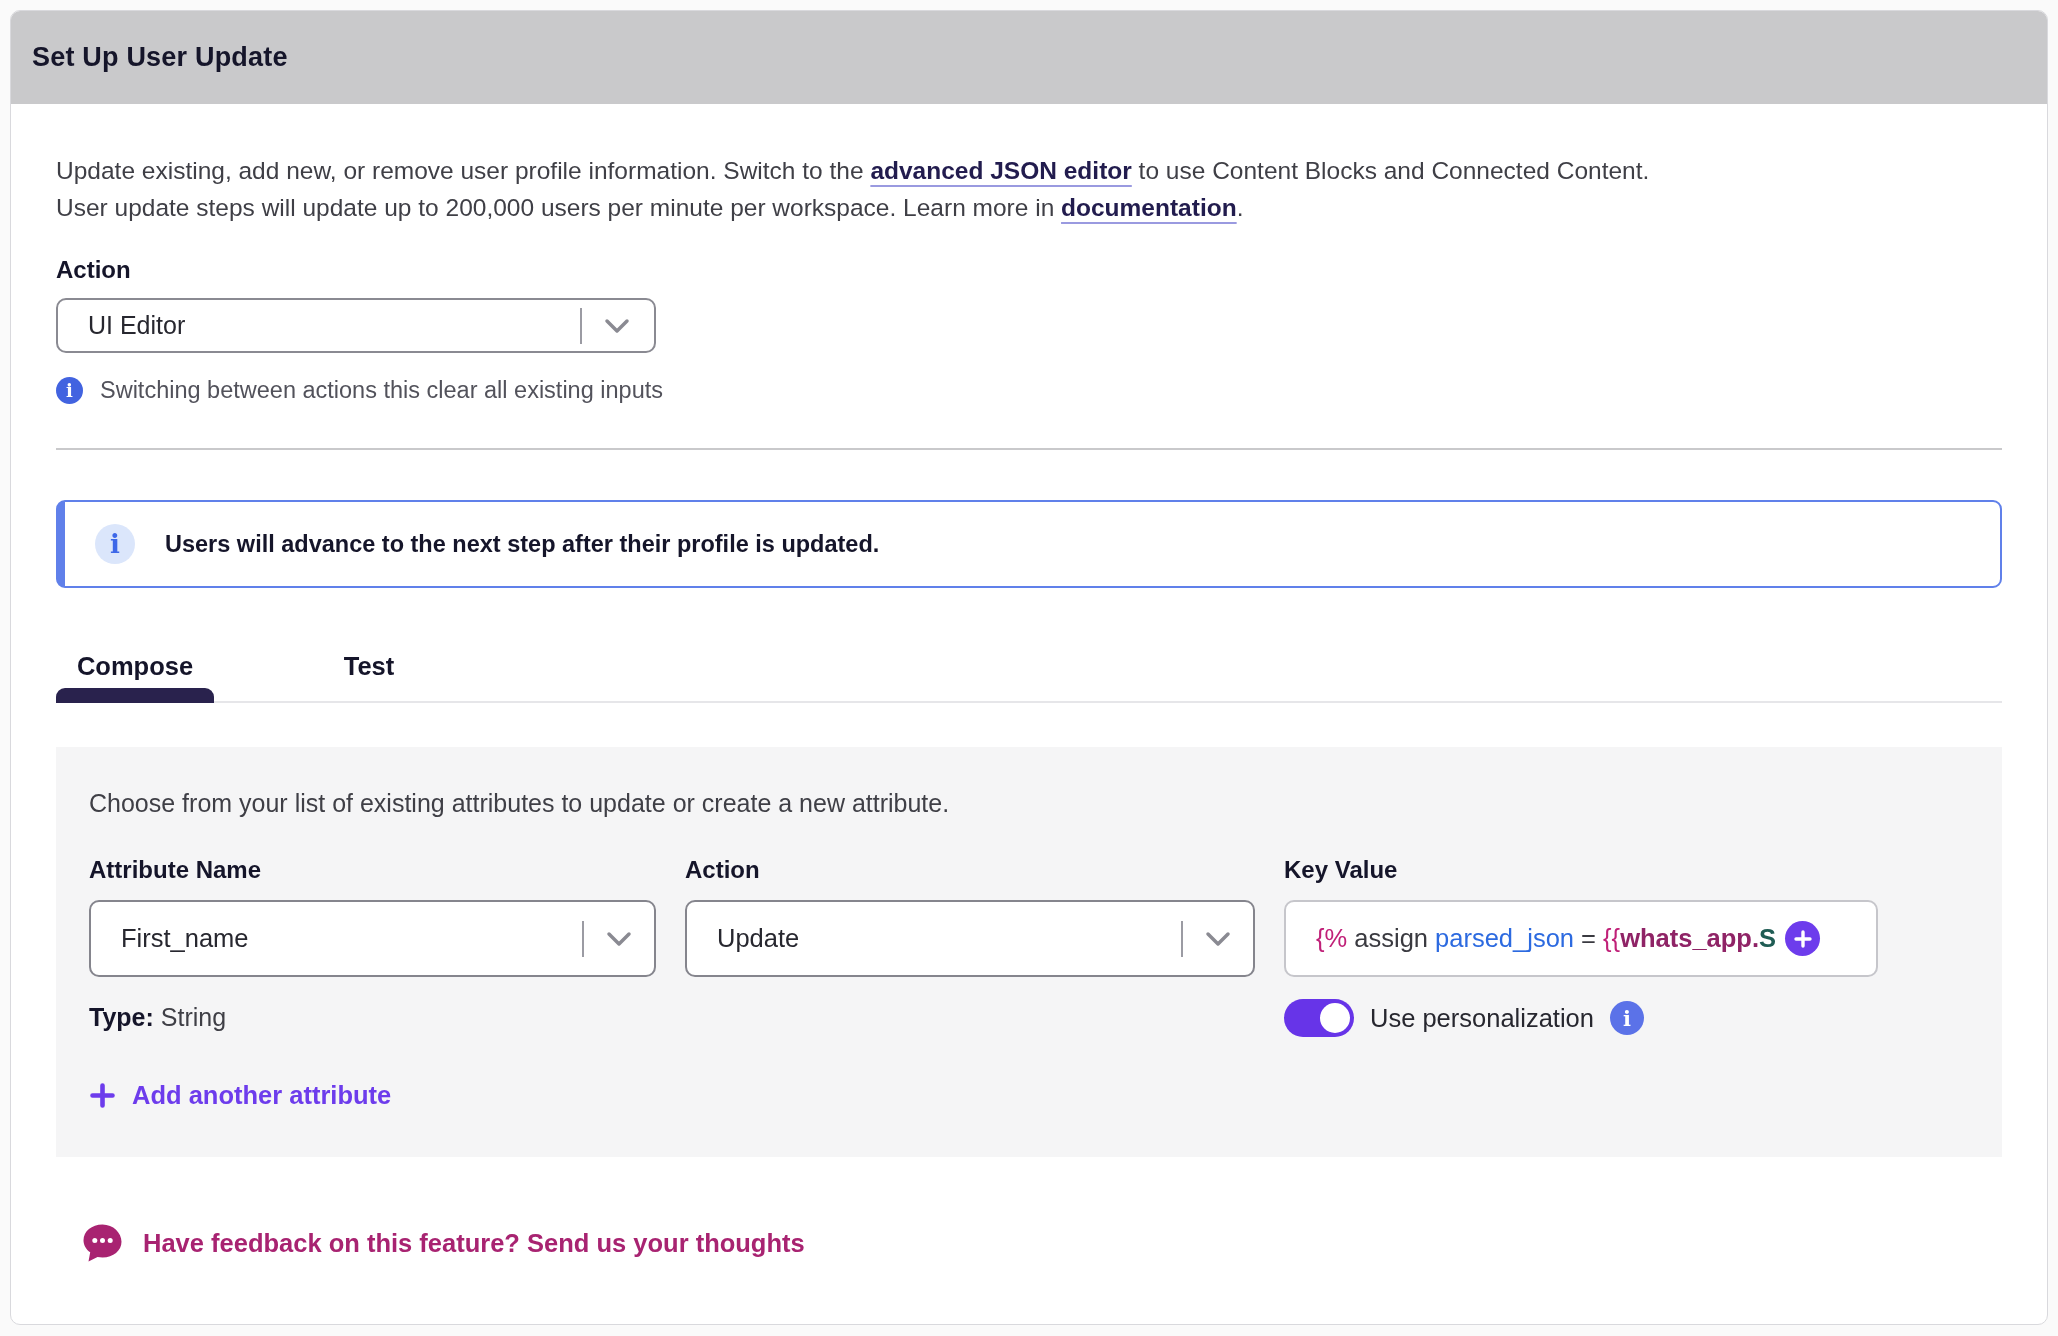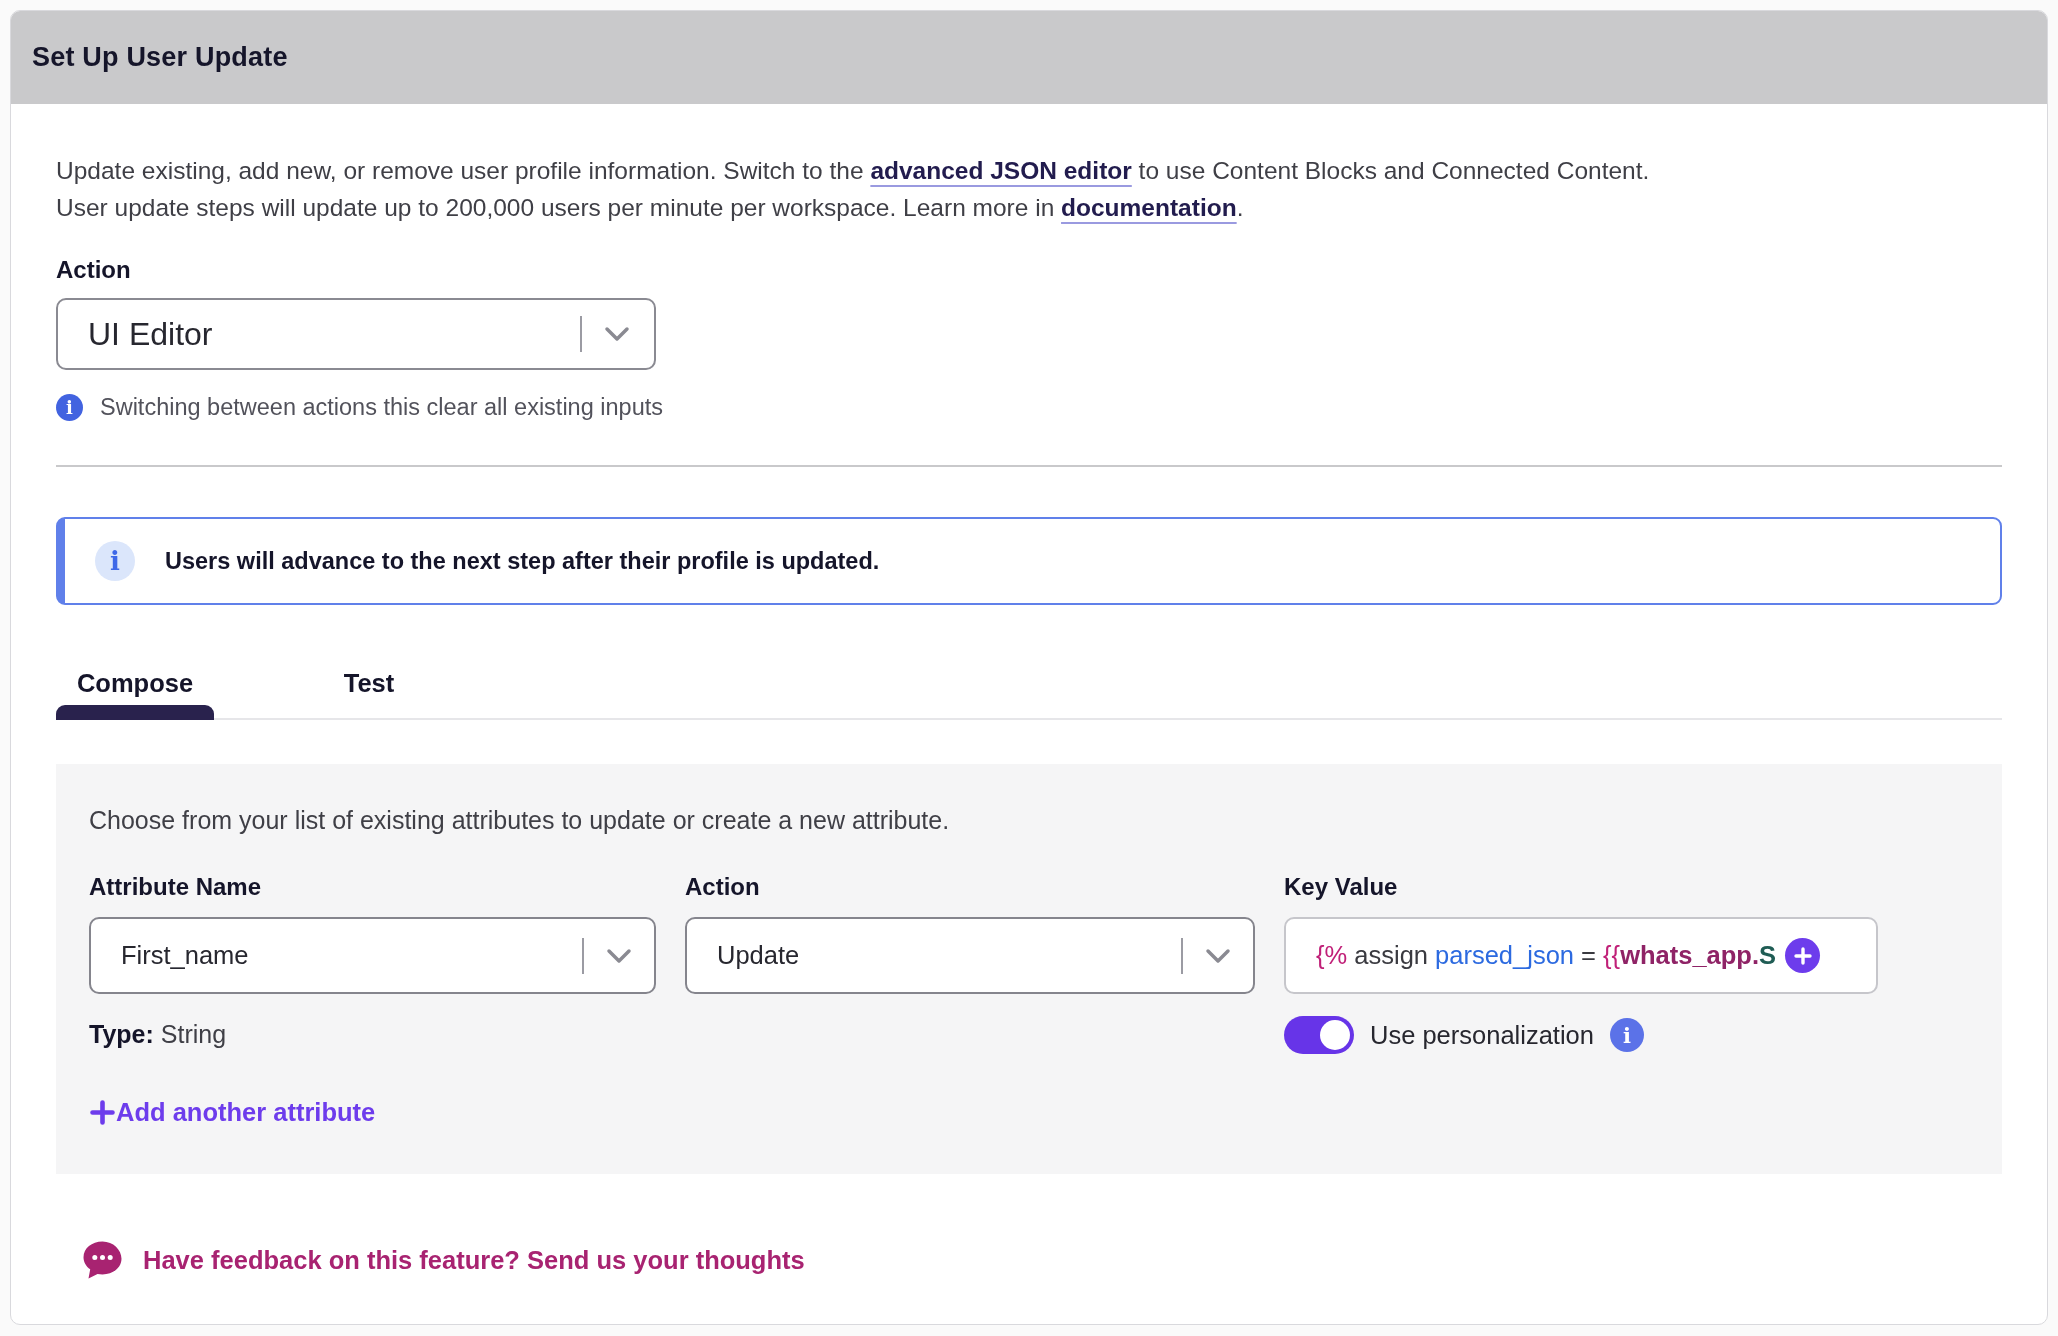--- a/index.html
+++ b/index.html
@@ -43,27 +43,27 @@
     text-decoration-color: #9a9ae0;
     text-decoration-thickness: 2px;
     text-underline-offset: 6px;
     cursor: pointer;
   }
 
   
   .field-label { margin-top: 30px; font-weight: 700; font-size: 24px; color: #15152a; }
   .select {
     margin-top: 14px;
-    width: 600px; height: 72px;
+    width: 600px; height: 55px;
     border: 2px solid #8a8a92;
     border-radius: 10px;
     background: #fff;
     display: flex; align-items: center;
     padding: 0 24px 0 30px;
-    font-size: 32px; color: #27272f;
+    font-size: 25px; color: #27272f;
     cursor: pointer;
   }
   .select .spacer { flex: 1; }
   .select .divider { width: 2px; height: 36px; background: #9b9ba3; margin-right: 22px; }
   .chev { color: #8a8a92; display: flex; }
 
   .note { margin-top: 24px; display: flex; align-items: center; gap: 17px; }
   .note-icon {
     width: 27px; height: 27px; border-radius: 50%;
     background: #4263e0; color: #fff;
@@ -136,21 +136,21 @@
   }
   .toggle-label { font-size: 25.5px; color: #27272f; }
   .info-badge {
     width: 34px; height: 34px; border-radius: 50%;
     background: #5b72e8; color: #fff;
     font-family: "DejaVu Serif", serif; font-weight: 700; font-size: 21px;
     display: flex; align-items: center; justify-content: center;
     cursor: pointer;
   }
   .add-attr {
-    margin-top: 44px; display: inline-flex; align-items: center; 
+    margin-top: 44px; display: inline-flex; align-items: center; gap: 16px;
     font-weight: 700; font-size: 25.5px; cursor: pointer;
   }
 
   
   .feedback {
     margin-top: 66px; margin-left: 26px;
     display: inline-flex; align-items: center; gap: 20px; cursor: pointer;
   }
   .feedback-text { font-weight: 700; font-size: 25.5px; }
 </style>

